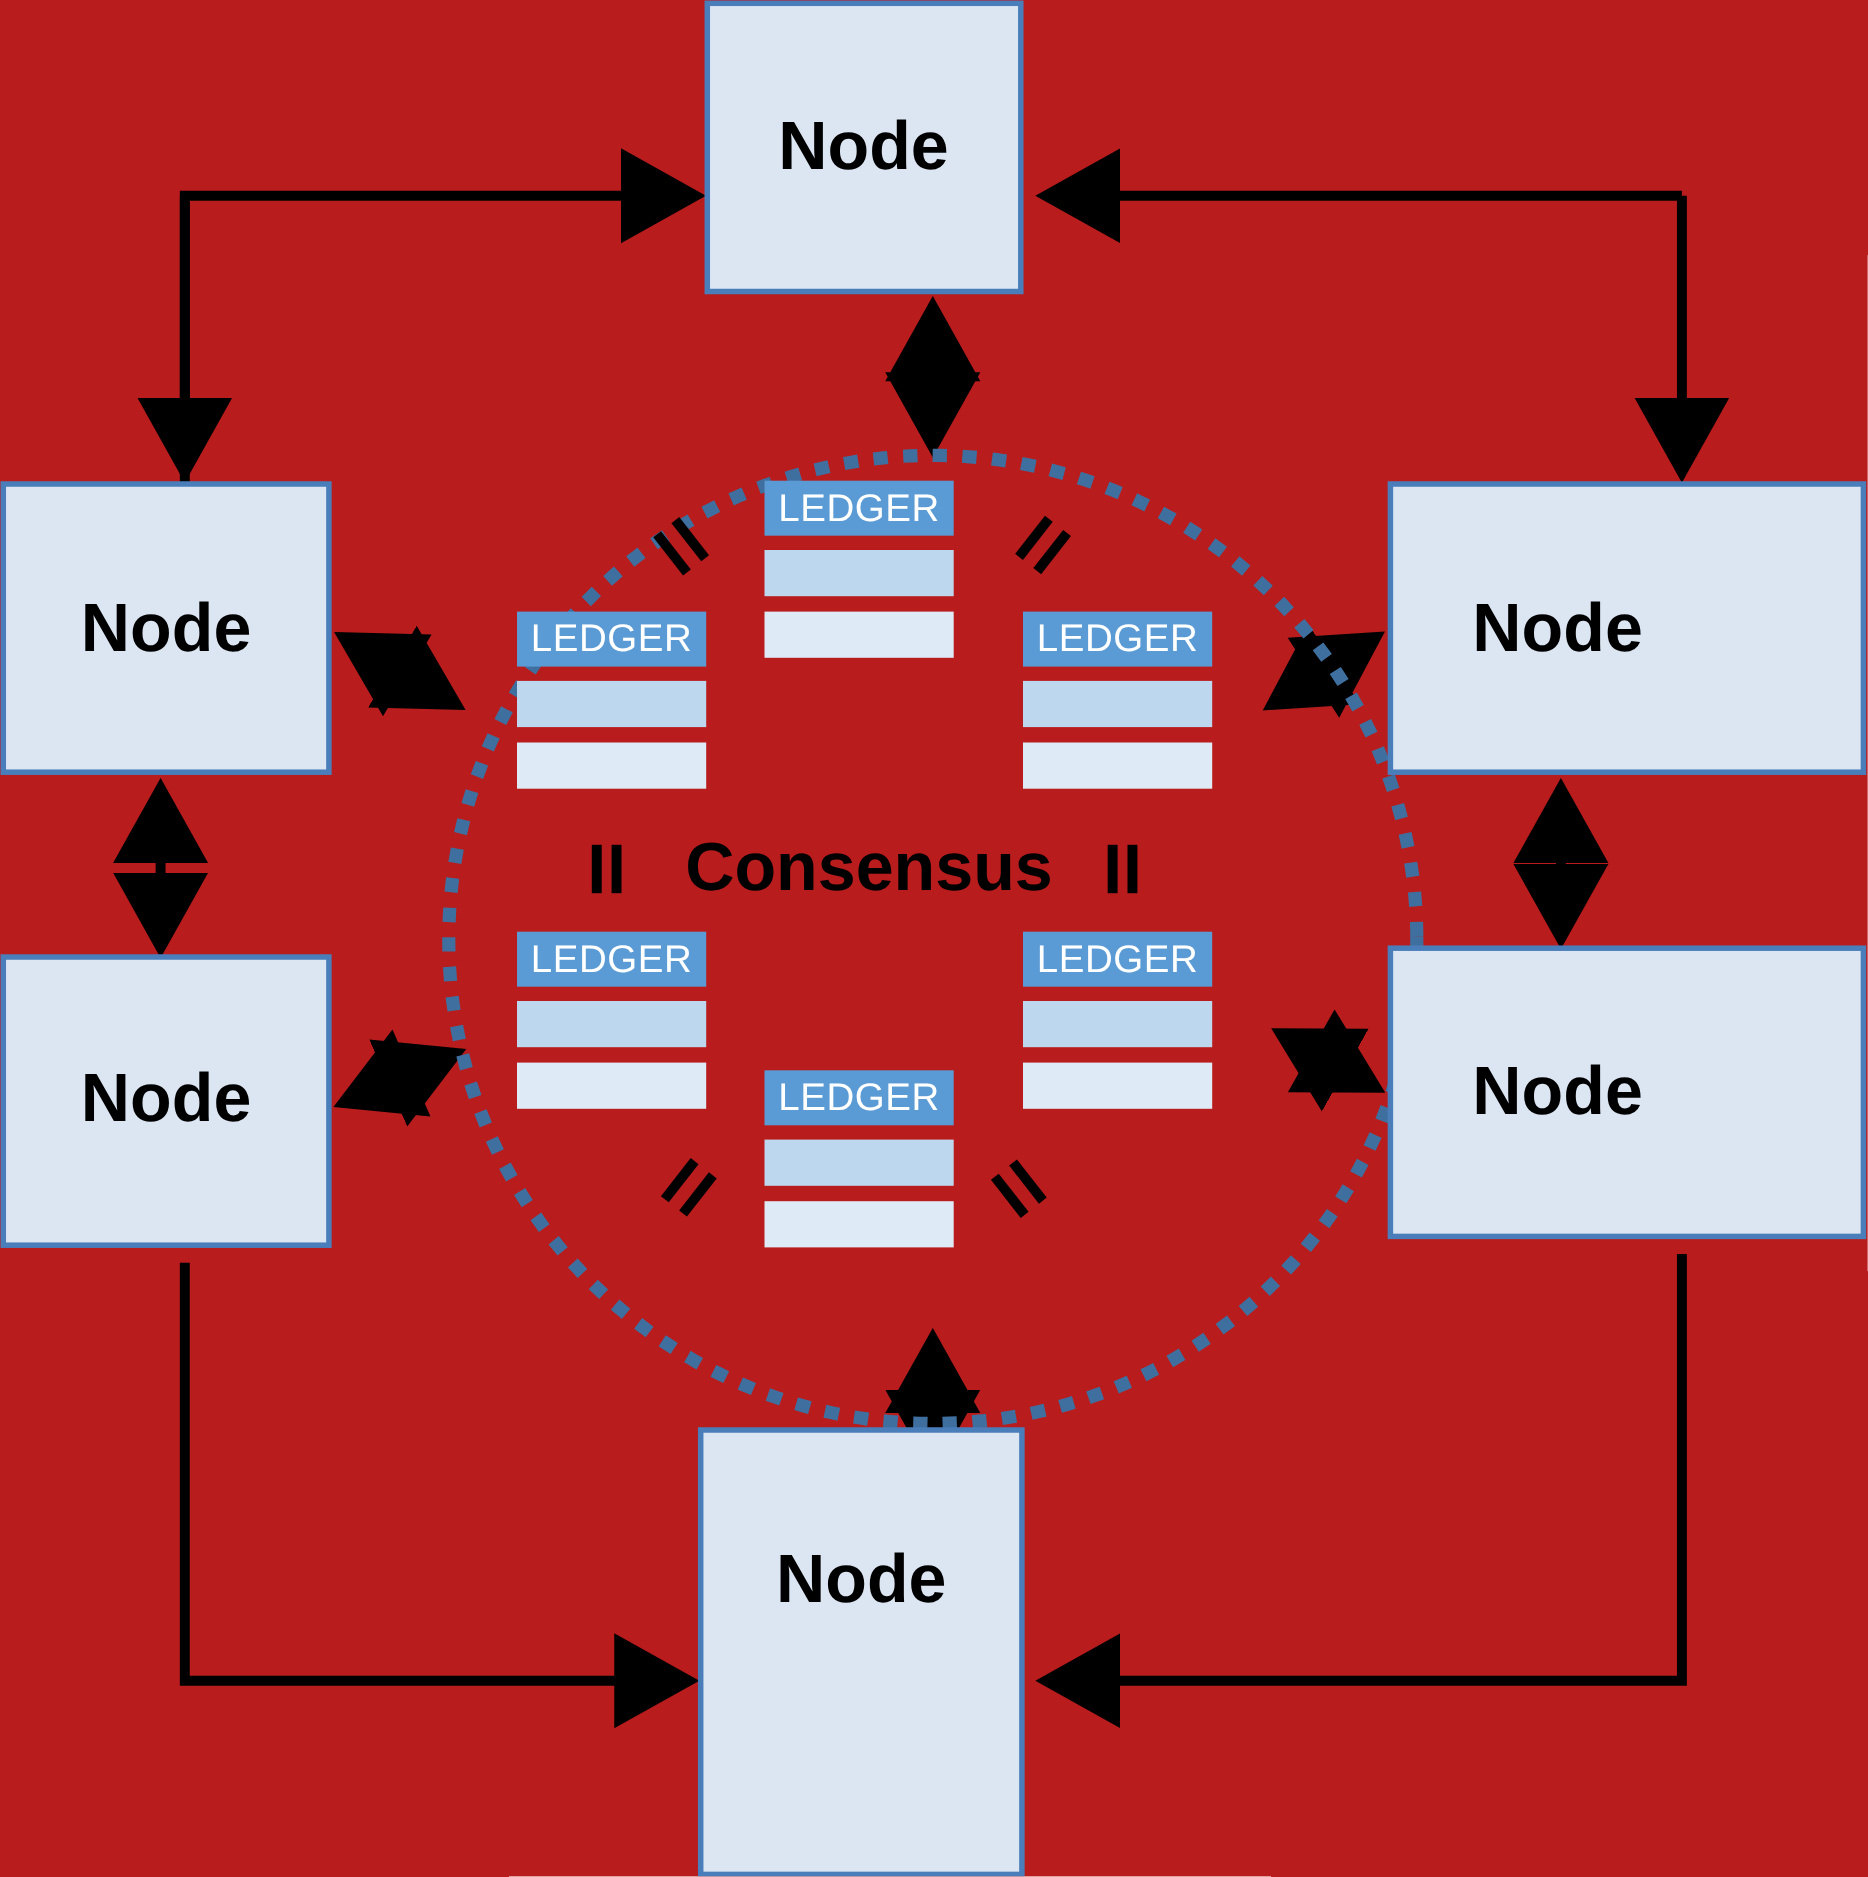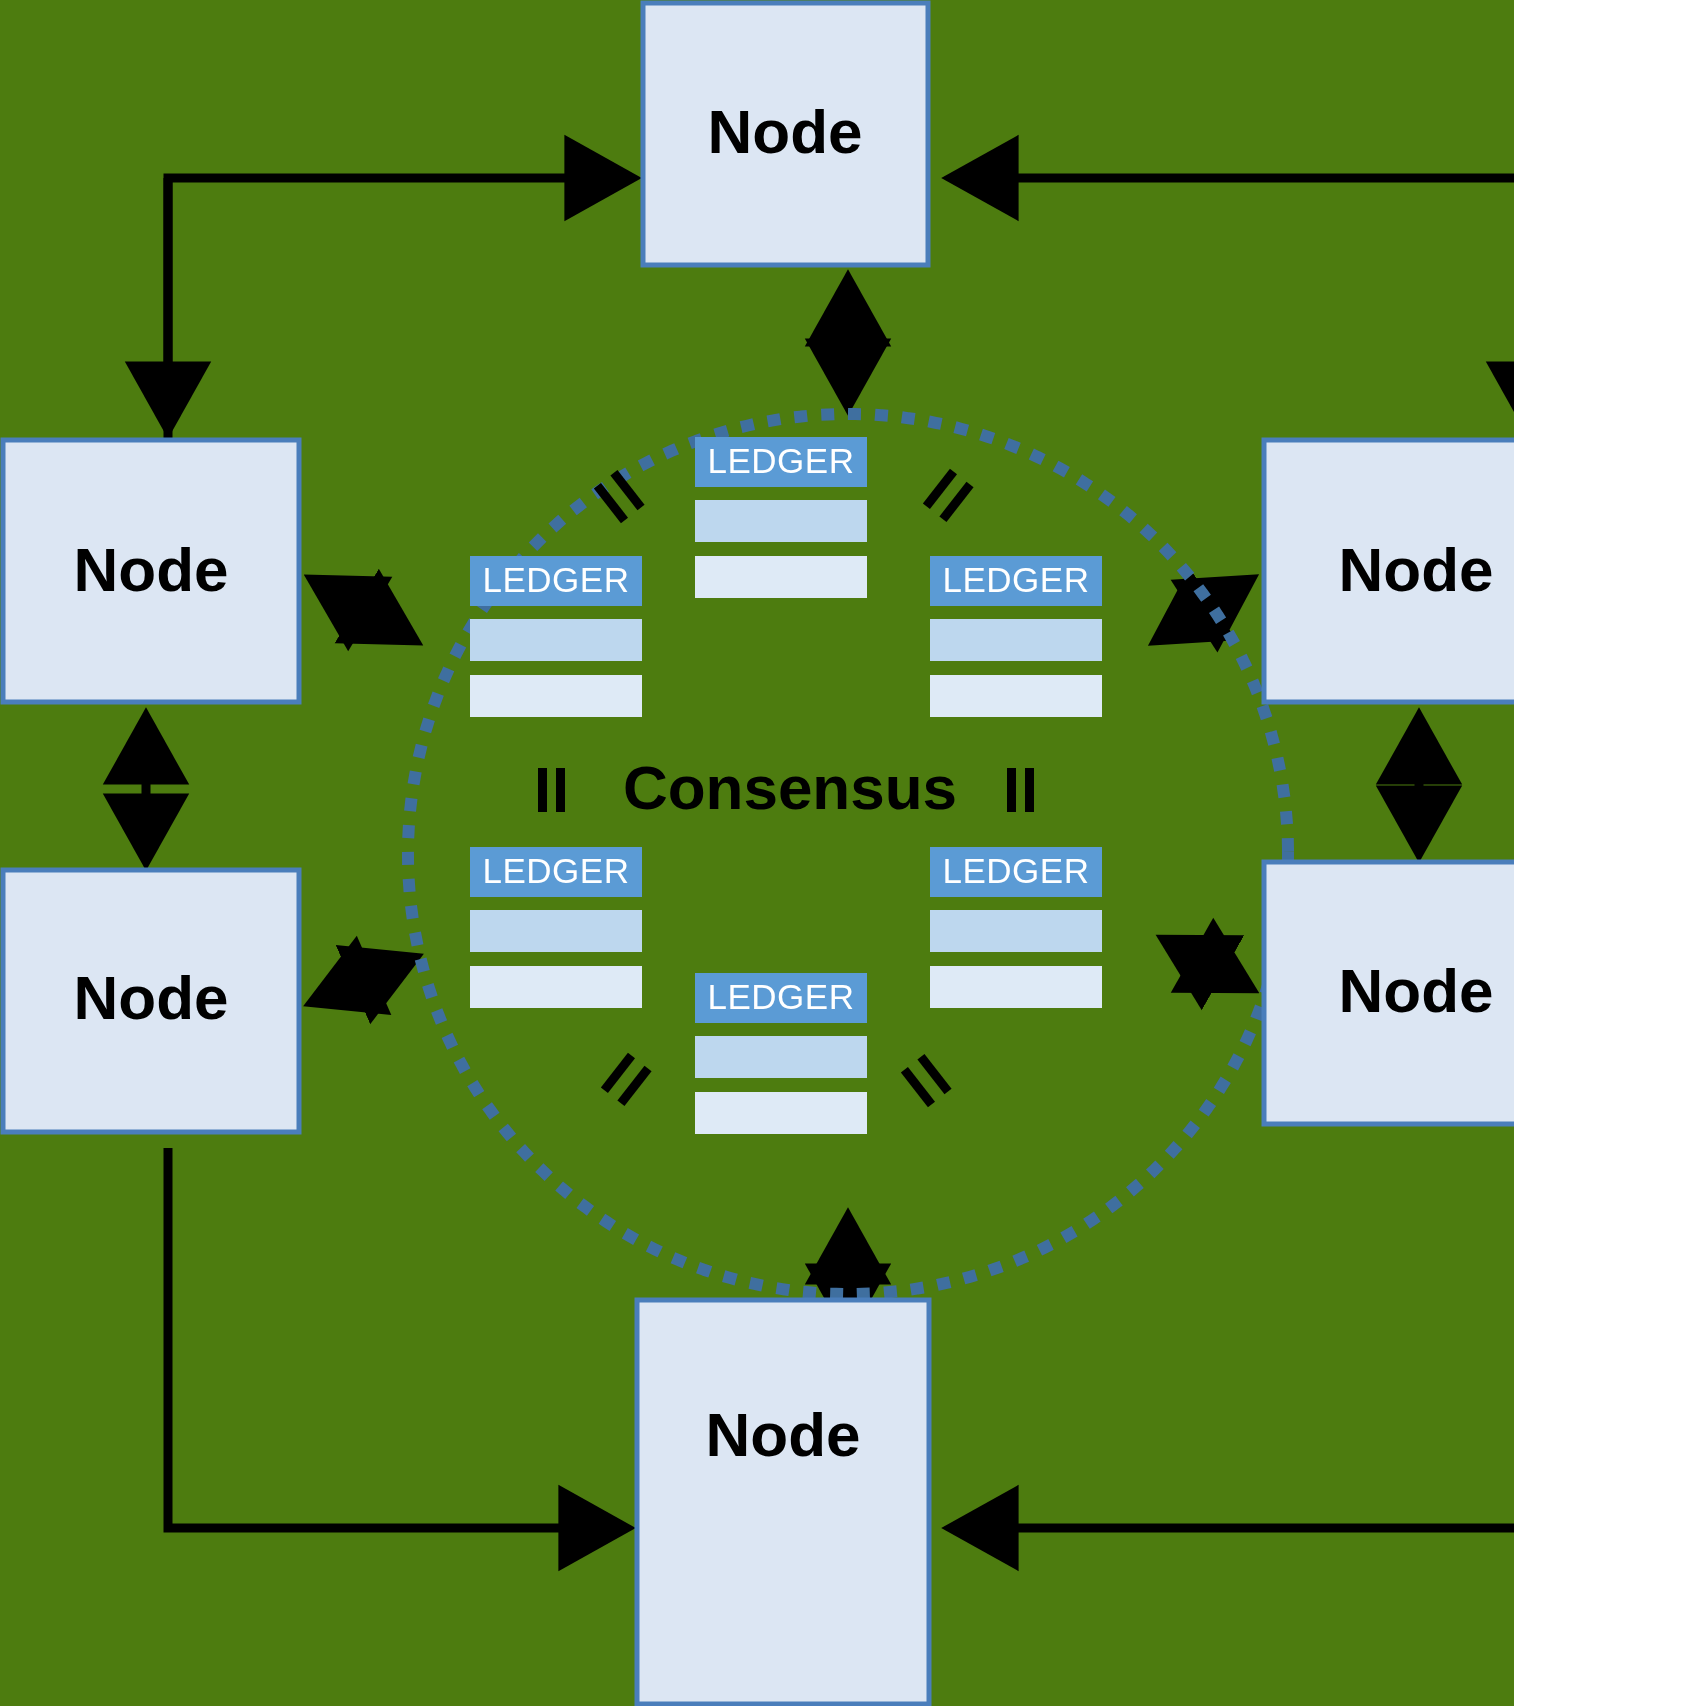--- a/index.html
+++ b/index.html
@@ -5,23 +5,23 @@
   html, body {
     margin: 0;
     padding: 0;
     background: #ffffff;
   }
   body {
     font-family: "Liberation Sans", sans-serif;
   }
   #canvas {
     position: relative;
-    width: 1514px;
+    width: 1698px;
     height: 1706px;
-    background: #4d7c0f;
+    background: #b91c1c;
     overflow: hidden;
   }
   svg#diagram {
     position: absolute;
     left: 0;
     top: 0;
     width: 1698px;
     height: 1706px;
   }
   .node-box-rect {

